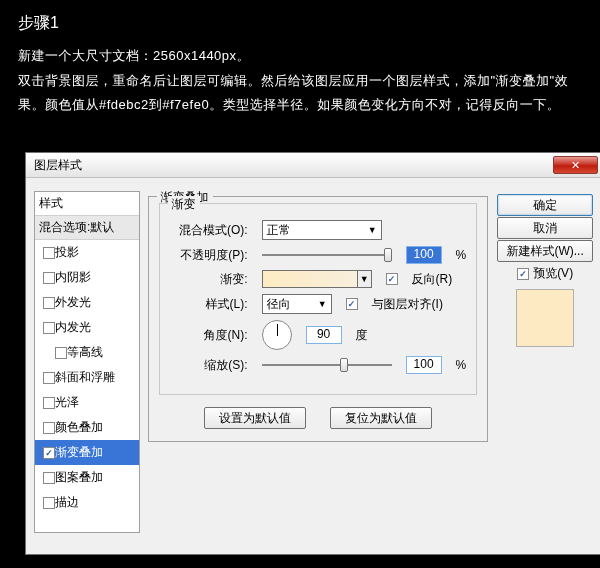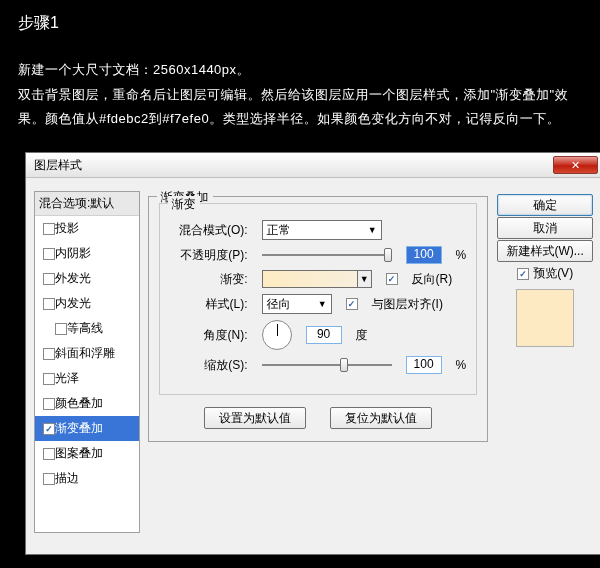--- a/index.html
+++ b/index.html
@@ -1,18 +1,18 @@
 <!DOCTYPE html>
 <html><head>
 <meta charset="utf-8">
 <style>
 *{box-sizing:border-box;margin:0;padding:0;font-family:"Microsoft YaHei",SimSun,sans-serif;font-size:12px}
 body{background:#000;width:600px;height:568px;overflow:hidden}
 .page{padding:13px 18px;color:#fff}
-.step-title{font-size:16px;margin-bottom:24px;color:#fff}
+.step-title{font-size:16px;margin-bottom:10px;color:#fff}
 .step-text{font-size:13px;line-height:1.9;color:#fff;letter-spacing:0.5px}
 .dialog{position:absolute;left:25px;top:152px;width:578px;height:403px;background:#f0f0f0;border:1px solid #707070}
 .titlebar{height:25px;background:linear-gradient(#fff,#e4e4e4);border-bottom:1px solid #c0c0c0;display:flex;align-items:center;padding:0 4px 0 8px}
 .titlebar-title{flex:1;color:#000;font-size:12px}
 .close-btn{width:45px;height:18px;background:linear-gradient(#e79a93,#c9392b 45%,#bf1d0d 55%,#d4482f);border:1px solid #8b3a32;border-radius:2px;color:#fff;display:flex;align-items:center;justify-content:center;font-size:11px;cursor:pointer}
 .dialog-body{position:relative;padding:10px 8px;height:calc(100% - 25px);display:flex;gap:8px}
 .styles-panel{width:108px;border:1px solid #a0a0a0;background:#fff;margin-top:3px;height:342px}
 .styles-header{padding:3px 4px;border-bottom:1px solid #d0d0d0;color:#000}
 .blend-header{padding:3px 4px;background:#e8e8e8;border-bottom:1px solid #d0d0d0;color:#000}
 .style-item{padding:4px 4px 4px 8px;display:flex;align-items:center;color:#000;cursor:pointer}
@@ -56,20 +56,21 @@
 </div>
 
 <div class="dialog">
   <div class="titlebar">
     <span class="titlebar-title">图层样式</span>
     <div class="close-btn">✕</div>
   </div>
   <div class="dialog-body">
 
     <div class="styles-panel">
+      <div class="styles-header">样式</div>
       <div class="blend-header">混合选项:默认</div>
       <div id="style-items">
           <div class="style-item">
             <span class="cb"></span>
             <span>投影</span>
           </div>
           <div class="style-item">
             <span class="cb"></span>
             <span>内阴影</span>
           </div>

